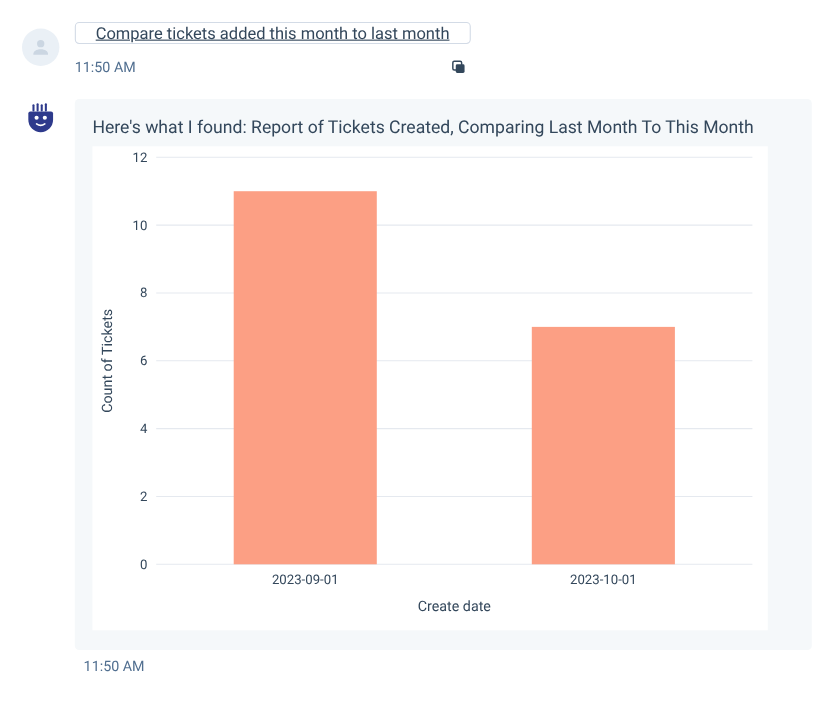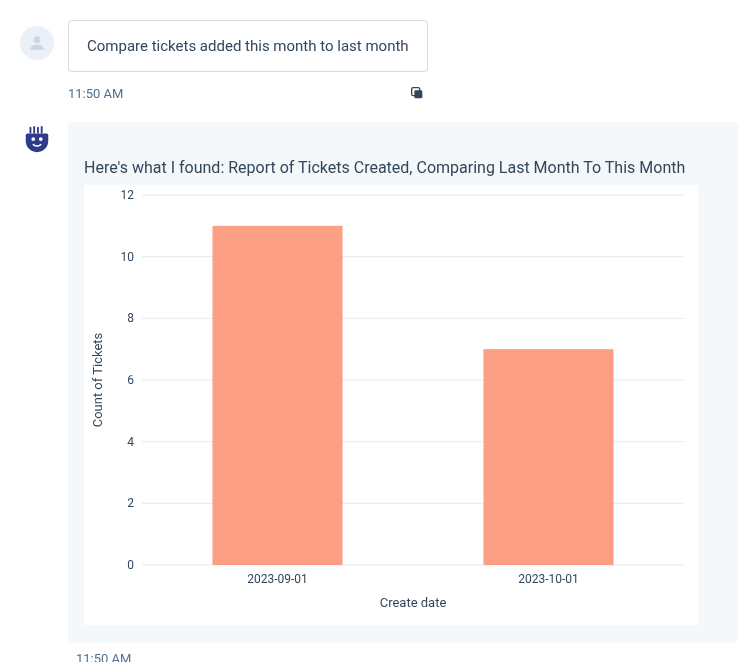--- a/index.html
+++ b/index.html
@@ -28,25 +28,26 @@
   .avatar.user {
     background: #eaf0f6;
     border-radius: 50%;
     margin-top: 6px;
   }
   .avatar.user svg { width: 20px; height: 20px; fill:#cbd6e2; }
   .avatar.bot svg { width: 30px; height: 30px; }
   .user-bubble {
     border: 1px solid #d3dbe6;
     border-radius: 4px;
-    padding: 16px 18px;
+    padding: 0 18px;
     color: #33475b;
     font-size: 15px;
     min-width: 360px;
     display: inline-block;
+    text-decoration: underline;
   }
   .meta-row {
     display: flex;
     align-items: center;
     justify-content: space-between;
     margin: 10px 0 18px 0;
     max-width: 380px;
   }
   .timestamp {
     color: #516f90;
@@ -61,21 +62,21 @@
   .copy-btn svg { width:16px; height:16px; fill:#33475b; }
   .bot-panel {
     background: #f5f8fa;
     border-radius: 4px;
     padding: 16px 16px 18px 16px;
     width: 670px;
   }
   .bot-headline {
     color: #33475b;
     font-size: 16px;
-    margin: 20px 0 8px 0;
+    margin: 0 0 8px 0;
   }
   .chart-wrap {
     background: #fff;
     width: 614px;
     height: 440px;
     overflow: hidden;
   }
   .timestamp2 {
     color:#516f90;
     font-size:13px;

